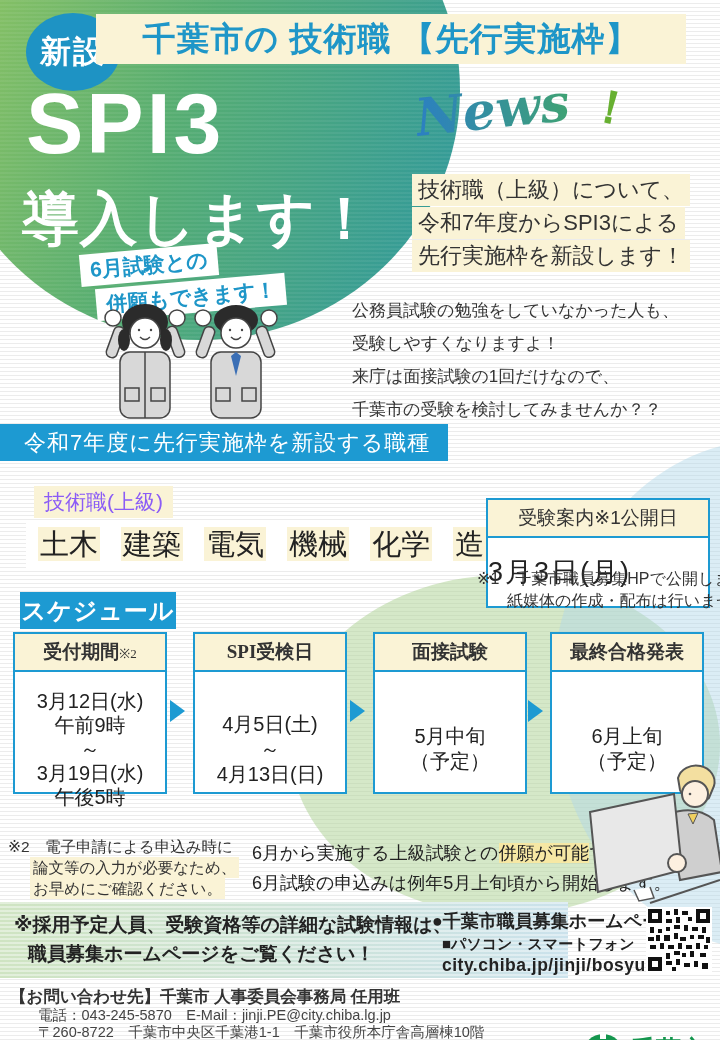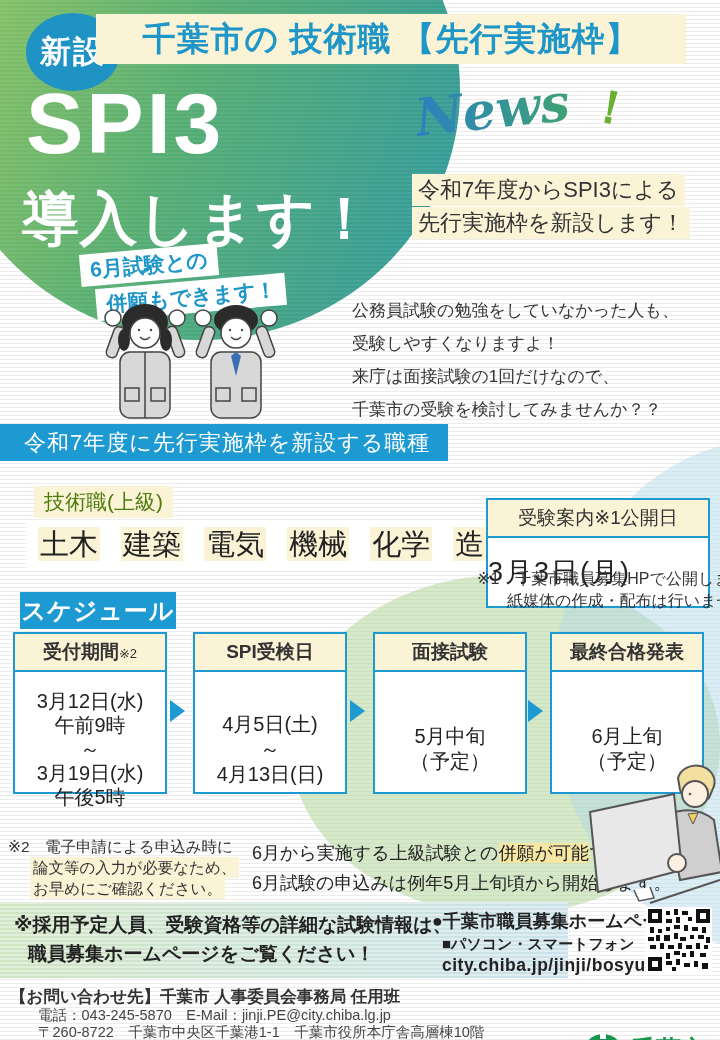--- a/index.html
+++ b/index.html
@@ -40,35 +40,35 @@
   .news-wrap { position:absolute; left:415px; top:84px; display:flex; align-items:flex-start; }
   .news-text { font-family:"DejaVu Serif","Liberation Serif",serif; font-style:italic; font-weight:bold;
     font-size:52px; line-height:1; transform:rotate(-6deg);
     background:linear-gradient(90deg,#2b7fc3,#3fa273); -webkit-background-clip:text; background-clip:text; color:transparent; }
   .news-mark { color:#67b031; font-size:46px; font-weight:bold; margin-left:18px; transform:rotate(12deg); line-height:1; }
   .announce { position:absolute; left:412px; top:174px; font-size:22px; line-height:30px; color:#333; }
   .announce span { display:table; background:#faf3d6; padding:1px 6px; margin-bottom:1px; white-space:nowrap; }
   .pitch { position:absolute; left:352px; top:294px; font-size:17px; line-height:33px; color:#333; white-space:nowrap; }
   .banner1 { position:absolute; left:0; top:424px; width:448px; height:37px; background:#1d9ad2; color:#fff;
     font-size:22px; line-height:37px; padding-left:24px; letter-spacing:1px; }
-  .jobcat { position:absolute; left:34px; top:486px; font-size:21px; background:#faf3d6; padding:2px 10px; color:#4d7c0f; }
+  .jobcat { position:absolute; left:34px; top:486px; font-size:21px; background:#faf3d6; padding:2px 10px; color:#8b5cf6; }
   .joblist { position:absolute; left:26px; top:521px; font-size:29px; color:#222; background:#fff; padding:4px 12px; white-space:nowrap; }
   .joblist span { background:#faf3d6; padding:1px 2px; margin-right:13px; }
   .joblist span:last-child { margin-right:0; }
   .guide-box { position:absolute; left:486px; top:470px; width:224px; border:2px solid #1d9ad2; background:#fff;margin-top:28px; }
   .guide-box .gb-head { background:#faf3d6; border-bottom:2px solid #1d9ad2; font-size:19px; text-align:center; padding:5px 0; color:#333; }
   .guide-box .gb-body { font-size:27px; text-align:left; padding:16px 0; color:#222; letter-spacing:2px; }
   .note1 { position:absolute; left:477px; top:568px; font-size:16px; line-height:22px; color:#333; white-space:nowrap; }
   .note1 .ind { padding-left:30px; }
   .banner2 { position:absolute; left:20px; top:592px; width:156px; height:37px; background:#1d9ad2; color:#fff;
     font-size:24px; font-weight:bold; display:flex; align-items:center; justify-content:center; letter-spacing:1px;text-align:center; }
   .step { position:absolute; top:632px; width:154px; height:162px; border:2px solid #1d9ad2; background:#fff; }
   .s0 { left:13px; } .s1 { left:193px; } .s2 { left:373px; } .s3 { left:550px; }
   .step .st-head { background:#faf3d6; border-bottom:2px solid #1d9ad2; font-size:19px; font-weight:bold;
-    text-align:center; padding:5px 0; color:#333; }
+    text-align:center; padding:5px 0; color:#333;font-family:Liberation Serif, serif; }
   .step .st-head .hnote { font-size:13px; font-weight:normal; }
   .step .st-body { display:flex; flex-direction:column; align-items:center; justify-content:center;
     height:154px; font-size:20px; line-height:25px; color:#222; }
   .s0 .st-body { line-height:24px; }
   .arrow { position:absolute; top:700px; width:0; height:0;
     border-left:15px solid #1d9ad2; border-top:11px solid transparent; border-bottom:11px solid transparent; }
   .a0 { left:170px; } .a1 { left:350px; } .a2 { left:528px; }
   .note2 { position:absolute; left:8px; top:836px; font-size:15.5px; line-height:21px; color:#333; white-space:nowrap; }
   .note2 .hl { display:table; background:#faf3d6; margin-left:22px; padding:0 3px; }
   .dual { position:absolute; left:252px; top:838px; font-size:18px; line-height:30px; color:#222; white-space:nowrap; }
@@ -116,20 +116,21 @@
 
   <div class="chip chip1">6月試験との</div>
   <div class="chip chip2">併願もできます！</div>
 
   <div class="news-wrap">
     <span class="news-text">News</span>
     <span class="news-mark">！</span>
   </div>
 
   <div class="announce">
+    <span>技術職（上級）について、</span>
     <span>令和7年度からSPI3による</span>
     <span>先行実施枠を新設します！</span>
   </div>
 
   <div class="pitch">
     <div>公務員試験の勉強をしていなかった人も、</div>
     <div>受験しやすくなりますよ！</div>
     <div>来庁は面接試験の1回だけなので、</div>
     <div>千葉市の受験を検討してみませんか？？</div>
   </div>

